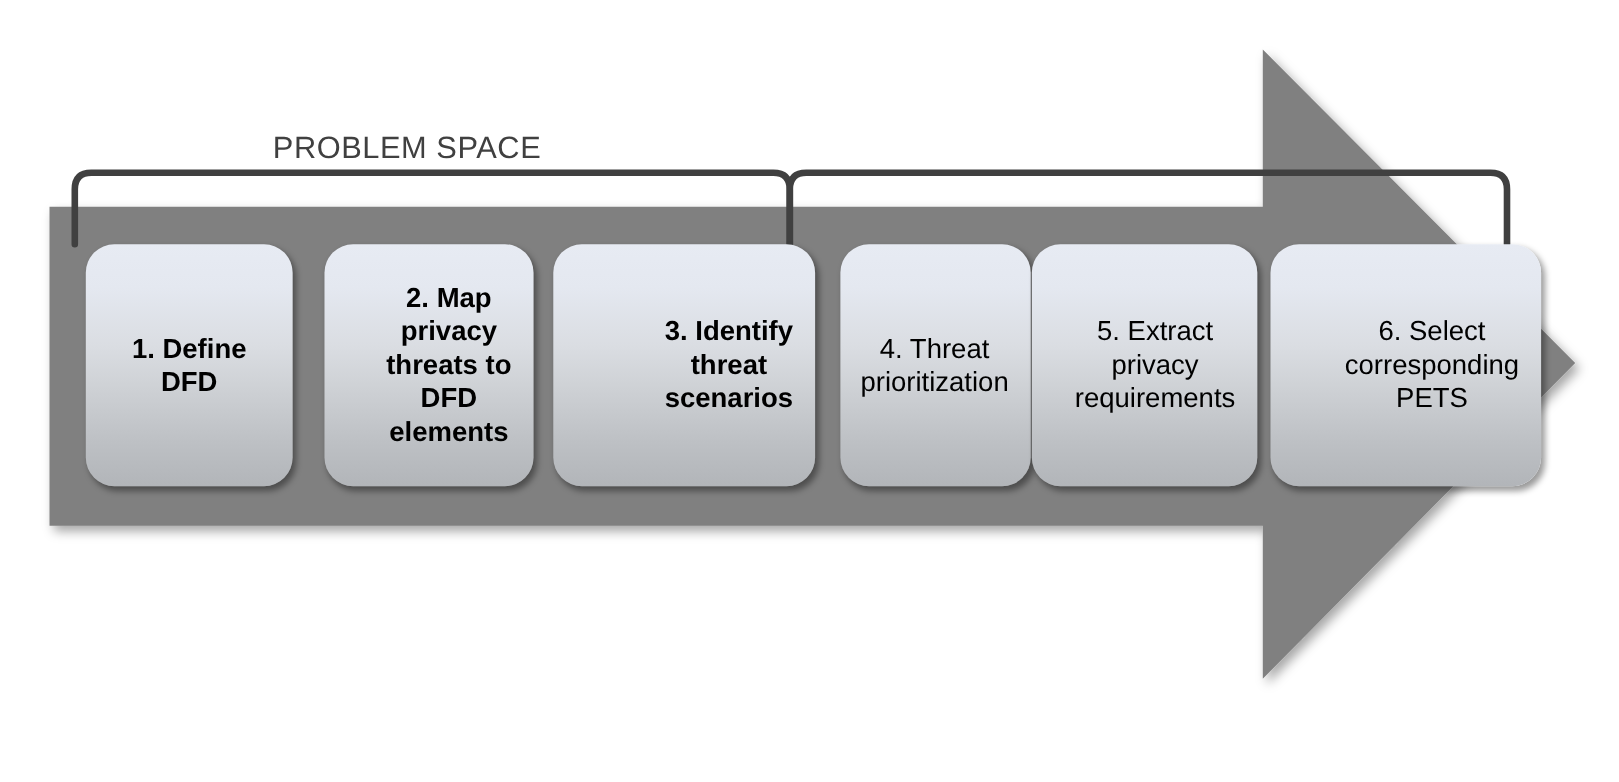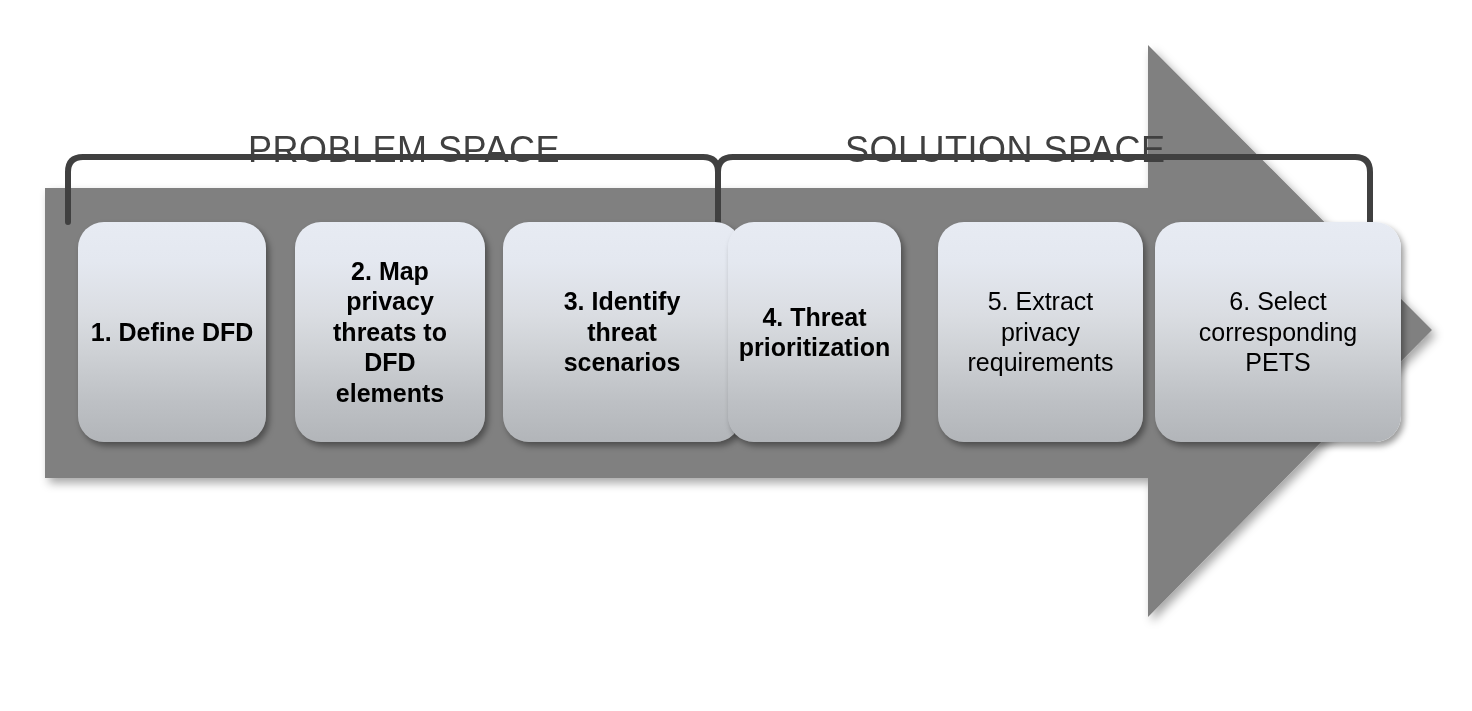--- a/index.html
+++ b/index.html
@@ -33,25 +33,24 @@
     left: 0;
     top: 0;
     width: 1472px;
     height: 711px;
     pointer-events: none;
   }
 
   .section-label {
     position: absolute;
     color: #404040;
-    font-size: 36px;
+    font-size: 28px;
     letter-spacing: 0.5px;
     white-space: nowrap;
     font-weight: 400;
-    margin-top: 10px;
   }
   #label-problem { left: 248px; top: 119px; }
   #label-solution { left: 845px; top: 119px; }
 
   
   .steps-layer {
     position: absolute;
     left: 0;
     top: 0;
     width: 1472px;
@@ -65,37 +64,37 @@
     background: linear-gradient(to bottom,
         #e7ebf3 0%,
         #e4e8f0 18%,
         #dadde2 42%,
         #cfd2d6 58%,
         #bdc0c4 82%,
         #b2b5b9 100%);
     box-shadow: 3px 4px 6px rgba(0,0,0,0.40);
     display: flex;
     align-items: center;
-    justify-content: center;
+    justify-content: flex-end;
     box-sizing: border-box;
-    padding: 6px 6px;
+    padding: 6px 20px;
   }
   .step-text {
     text-align: center;
     color: #000000;
     font-size: 25px;
     line-height: 1.22;
     white-space: pre-line;
   }
   .step-text.bold { font-weight: bold; }
 
   #step-1 { left: 78px;   width: 188px; }
   #step-2 { left: 295px;  width: 190px; }
   #step-3 { left: 503px;  width: 238px; }
-  #step-4 { left: 728px;  width: 173px; font-weight: bold; }
+  #step-4 { left: 764px;  width: 173px; }
   #step-5 { left: 938px;  width: 205px; }
   #step-6 { left: 1155px; width: 246px; }
 </style>
 </head>
 <body>
 
 <div id="canvas">
 
   <svg class="arrow-svg" viewBox="0 0 1472 711" aria-hidden="true">
     <defs>
@@ -107,21 +106,20 @@
   </svg>
 
   <svg class="brace-svg" viewBox="0 0 1472 711" aria-hidden="true">
 
     <path d="M 68,222 L 68,172 Q 68,157 83,157 L 703,157 Q 718,157 718,172 L 718,222" fill="none" stroke="#404040" stroke-width="6" stroke-linecap="round"></path>
 
     <path d="M 718,222 L 718,172 Q 718,157 733,157 L 1355,157 Q 1370,157 1370,172 L 1370,222" fill="none" stroke="#404040" stroke-width="6" stroke-linecap="round"></path>
   </svg>
 
   <div class="section-label" id="label-problem">PROBLEM SPACE</div>
-  <div class="section-label" id="label-solution">SOLUTION SPACE</div>
 
   <div class="steps-layer">
 
     <div class="step-box" id="step-1">
       <span class="step-text bold">1. Define DFD</span>
     </div>
 
     <div class="step-box" id="step-2">
       <span class="step-text bold">2. Map
 privacy

